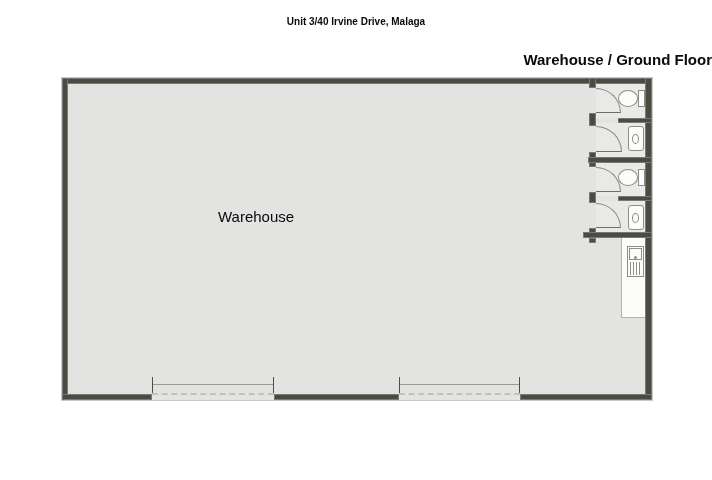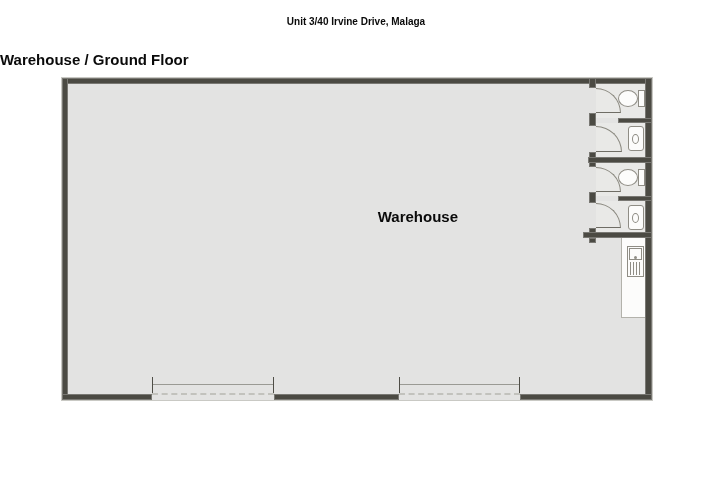--- a/index.html
+++ b/index.html
@@ -11,21 +11,21 @@
     position:relative;width:712px;height:480px;overflow:hidden;
     background:var(--bg);
     font-family:"Liberation Sans","DejaVu Sans",sans-serif;
     color:var(--text);
   }
   .title{
     position:absolute;left:0;top:16px;width:712px;text-align:center;
     font-size:10px;font-weight:bold;letter-spacing:0;
   }
   .subtitle{
-    position:absolute;left:0;top:51px;width:712px;text-align:left;
+    position:absolute;left:0;top:51px;width:712px;text-align:right;
     font-size:15px;font-weight:bold;
   }
   
   #plan{
     position:absolute;left:62px;top:78px;width:590px;height:322px;
     background:var(--floor);
     box-shadow:0 0 0 1px #c9c9c4;
   }
   .wall{
     position:absolute;background:var(--wall);
@@ -74,22 +74,22 @@
     position:absolute;left:2px;top:15px;width:12px;height:13px;
     background:repeating-linear-gradient(90deg,var(--fixline) 0 1px,transparent 1px 3px);
   }
   .opening{position:absolute;top:299px;height:23px;}
   .opening .jamb{position:absolute;top:0;width:1px;height:17px;background:#4f4e47;}
   .opening .jamb.left{left:0;}
   .opening .jamb.right{right:0;}
   .opening .lintel{position:absolute;left:1px;right:1px;top:7px;height:1px;background:#9a9a94;}
   .opening .track{position:absolute;left:0;right:0;top:16px;height:0;border-top:2px dashed #c2c2bd;}
   .room-label{
-    position:absolute;left:156px;top:131px;width:240px;text-align:right;
-    font-size:15px;font-weight:bold;line-height:16px;
+    position:absolute;left:156px;top:131px;width:240px;text-align:left;
+    font-size:15px;font-weight:normal;line-height:16px;
   }
 </style>
 </head>
 <body>
 
 <div id="stage">
 
   <div class="title">Unit 3/40 Irvine Drive, Malaga</div>
   <div class="subtitle">Warehouse / Ground Floor</div>
 

